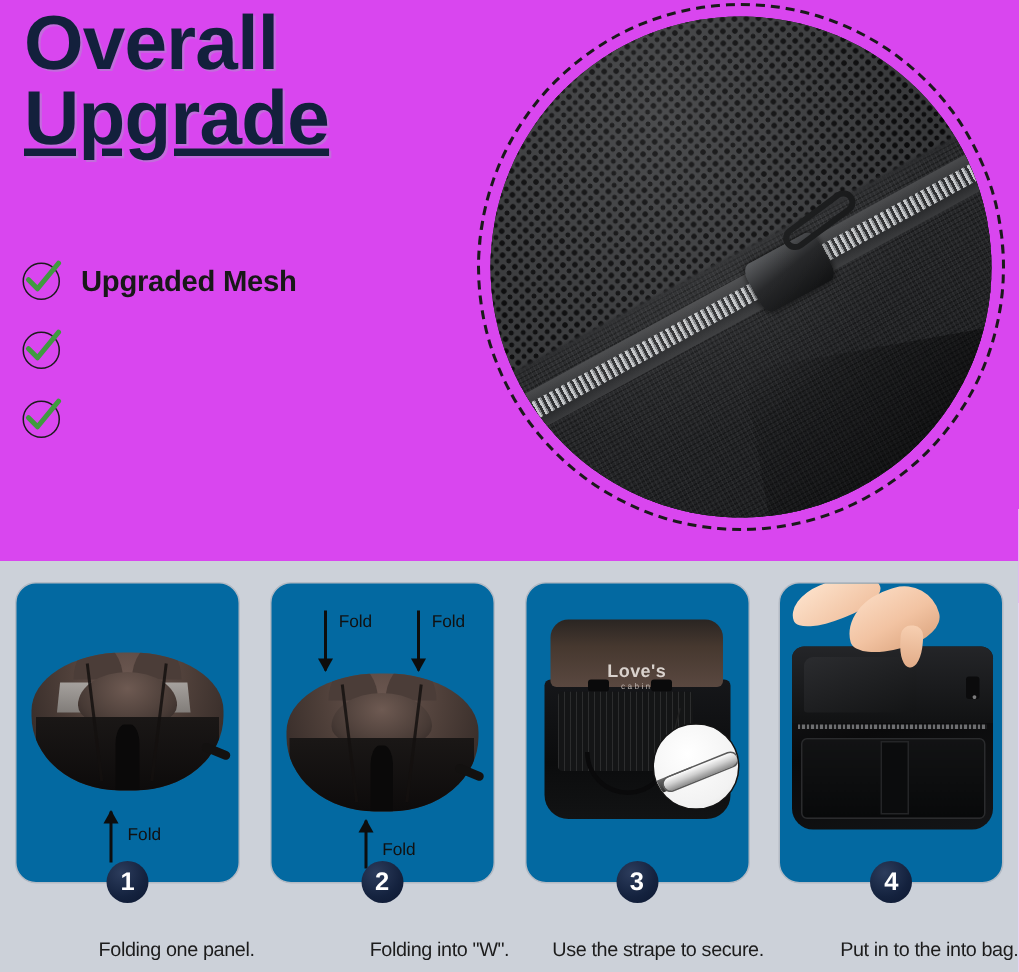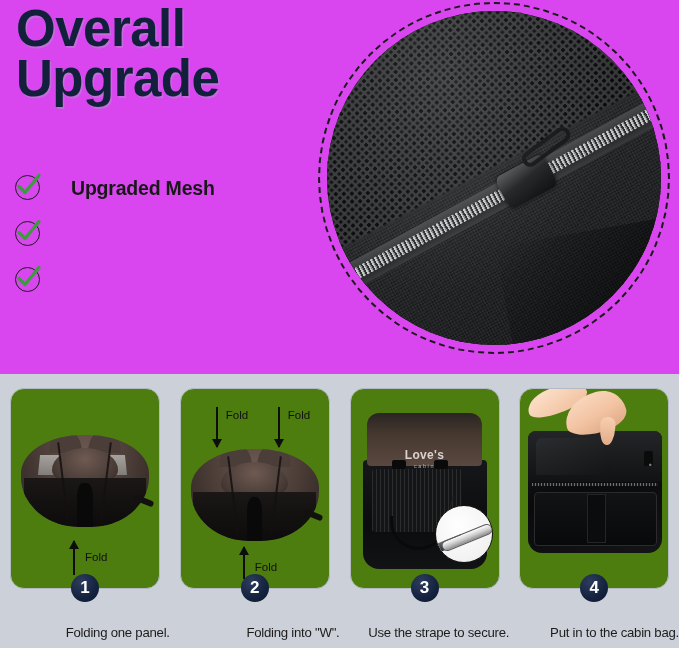--- a/index.html
+++ b/index.html
@@ -22,21 +22,21 @@
     position: absolute; left: 16px; top: 4px;
     width: 330px;
     color: #13203c;
     font-weight: bold;
     font-size: 51px;
     line-height: 0.98;
     letter-spacing: -0.5px;
     text-shadow: 1.5px 1.5px 0 rgba(160,170,190,0.38);
   }
   .headline .l1 { display: block; }
-  .headline .l2 { display: block; }
+  .headline .l2 { display: block; text-decoration: underline; }
 
   .feature-list {
     position: absolute; left: 8px; top: 165px;
     width: 320px;
   }
   .feature-row {
     display: flex; align-items: center;
     height: 46px;
   }
   .check-icon {
@@ -46,21 +46,21 @@
     margin-left: 5px;
   }
   .check-icon .ring {
     position: absolute; left: 2px; top: 2px;
     width: 25px; height: 25px;
     border: 1.6px solid #1b1b1b;
     border-radius: 50%;
   }
   .check-icon svg { position: absolute; left: 0; top: -2px; }
   .feature-label {
-    margin-left: 28px;
+    margin-left: 11px;
     font-size: 19.5px;
     font-weight: bold;
     color: #181818;
     letter-spacing: -0.2px;
     white-space: nowrap;
     text-align: center;
   }
 
   
   .photo-circle-wrap {
@@ -168,21 +168,21 @@
   }
   .panel {
     position: relative;
     width: 169.75px;
     padding: 14px 10px 0 10px;
   }
   .card {
     position: relative;
     width: 150px; height: 201px;
     margin: 0 auto;
-    background: #4d7c0f;
+    background: #0369a1;
     border: 1.4px solid #b3bac4;
     border-radius: 14px;
     overflow: visible;
   }
   .card-inner {
     position: absolute; left: 0; top: 0;
     width: 100%; height: 100%;
     border-radius: 13px;
     overflow: hidden;
   }
@@ -299,21 +299,21 @@
     position: absolute; left: 0; top: -1px;
     width: 0; height: 0;
     border-left: 5px solid transparent;
     border-right: 5px solid transparent;
     border-bottom: 9px solid #0d0d0d;
   }
 
   
   .folded-bag {
     position: absolute; left: 12px; top: 24px;
-    width: 124px; height: 156px;
+    width: 124px; height: 133px;
   }
   .fb-top {
     position: absolute; left: 4%; top: 0;
     width: 92%; height: 34%;
     background: linear-gradient(180deg, #2a2522 0%, #46382f 40%, #5a4840 100%);
     border-radius: 12px 12px 4px 4px;
   }
   .fb-brand {
     position: absolute; left: 0; top: 34%;
     width: 100%;
@@ -645,19 +645,19 @@
               <div class="ob-handle"></div>
             </div>
             <div class="hand">
               <div class="arm"></div>
               <div class="palm"></div>
               <div class="finger"></div>
             </div>
           </div>
           <div class="badge">4</div>
         </div>
-        <div class="caption">Put in to the cabin bag.</div>
+        <div class="caption">Put in to the into bag.</div>
       </div>
 
     </div>
   </div>
 
 </div>
 
 </body></html>

